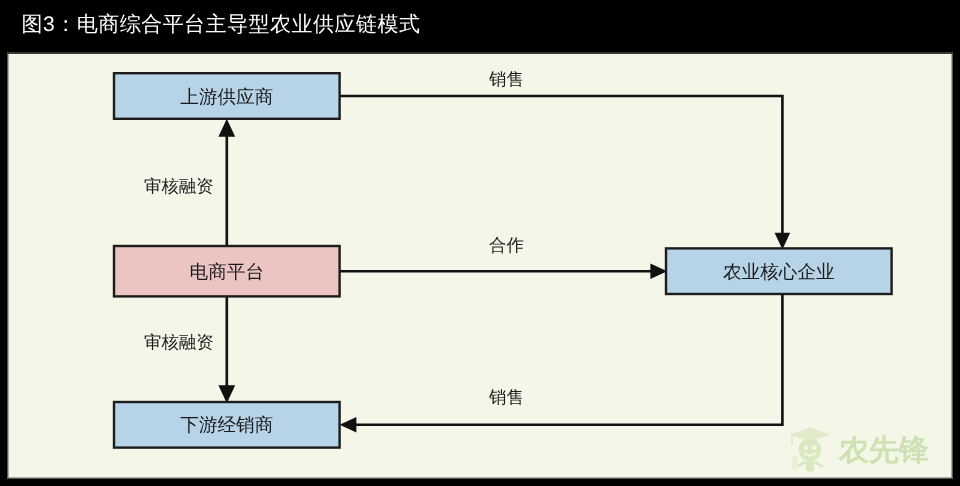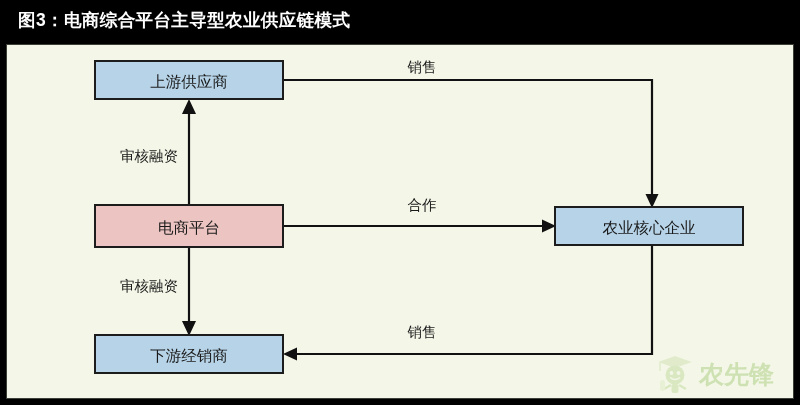--- a/index.html
+++ b/index.html
@@ -26,21 +26,21 @@
     height: 42px;
     background: #000000;
     display: flex;
     align-items: center;
     box-sizing: border-box;
     padding-left: 18px;
   }
   .title-text {
     color: #ffffff;
     font-size: 17.5px;
-    font-weight: bold;
+    font-weight: normal;
     letter-spacing: 0.4px;
     line-height: 1;
     white-space: nowrap;
   }
   
   .canvas-frame {
     position: absolute;
     left: 6px;
     top: 44px;
     width: 788px;

